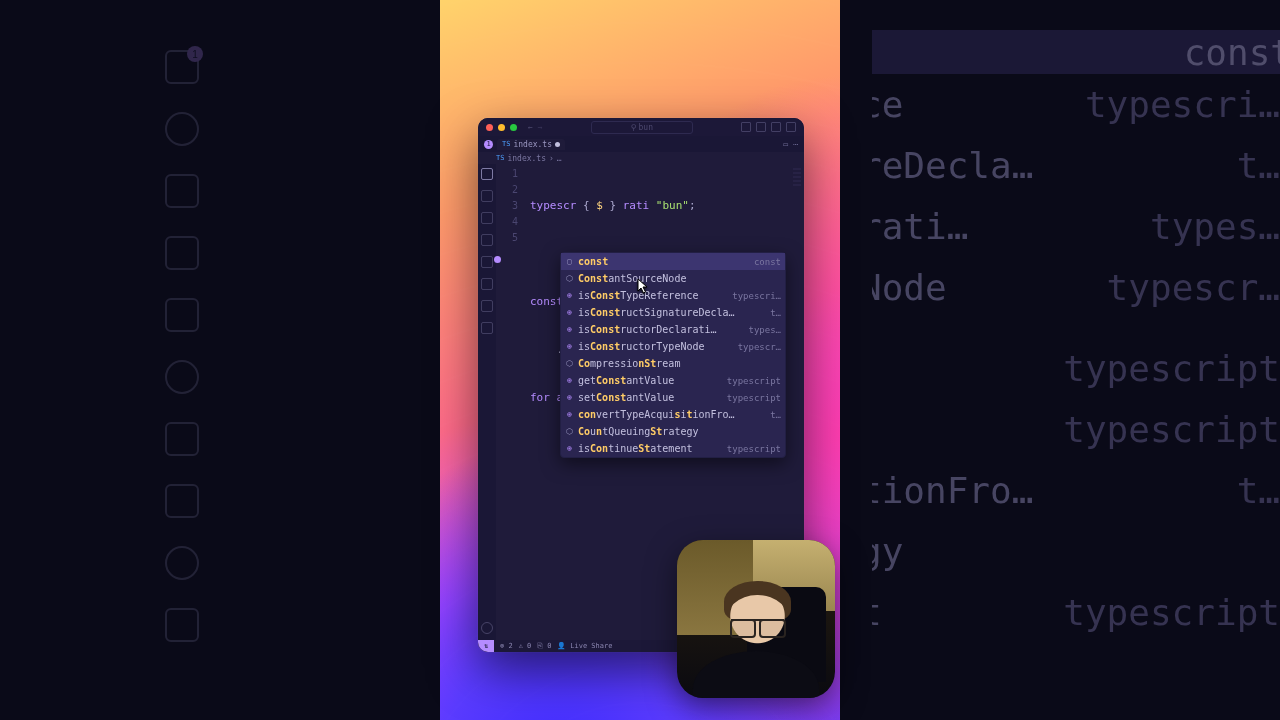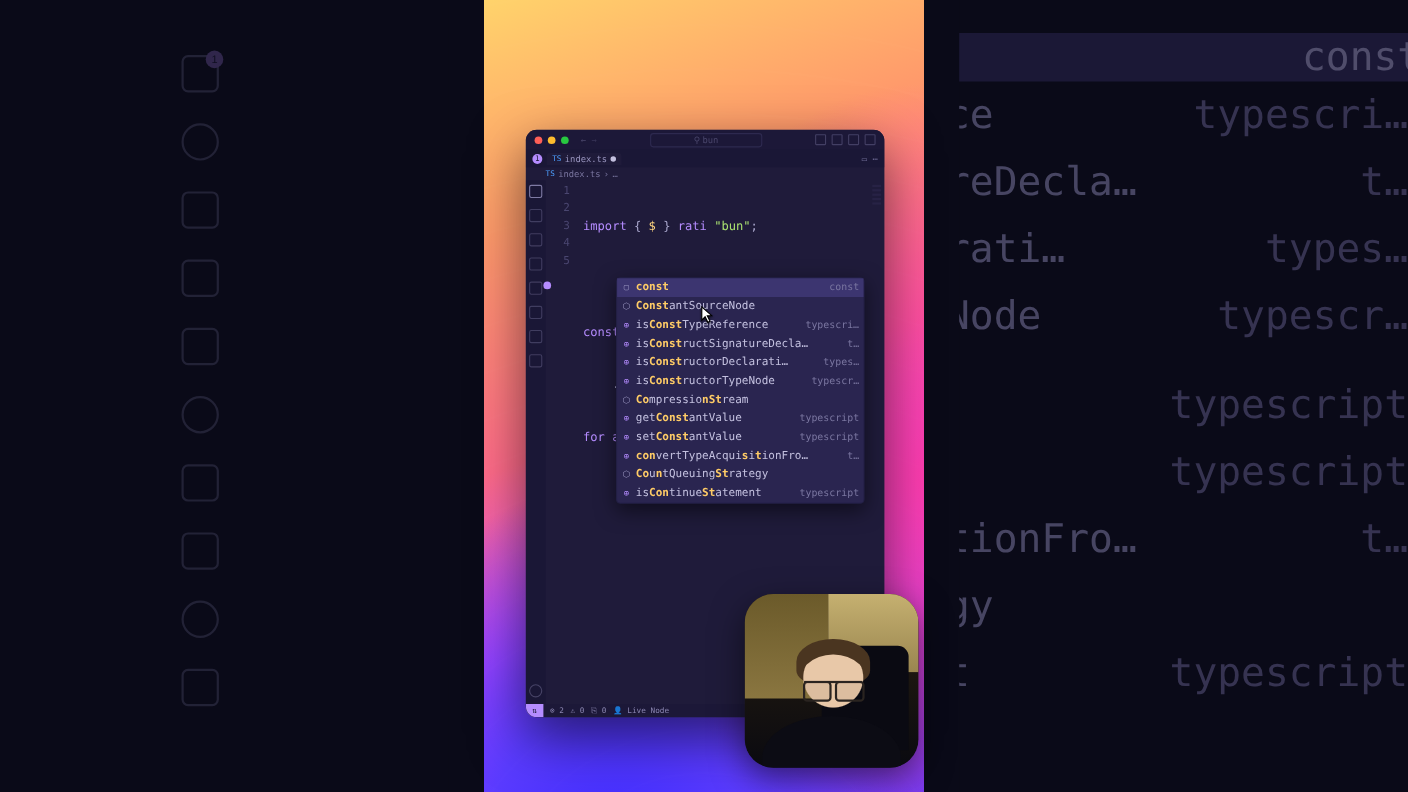--- a/index.html
+++ b/index.html
@@ -251,21 +251,21 @@
 
       <div class="code-area">
         <div class="gutter" id="gutter">
             <div>1</div>
             <div>2</div>
             <div>3</div>
             <div>4</div>
             <div>5</div>
           </div>
         <div class="lines">
-          <div class="l"><span class="kw">import</span><span class="punc"> { </span><span class="id">$</span><span class="punc"> } </span><span class="kw">rati</span> <span class="str">"bun"</span><span class="punc">;</span></div>
+          <div class="l"><span class="kw">typescr</span><span class="punc"> { </span><span class="id">$</span><span class="punc"> } </span><span class="kw">rati</span> <span class="str">"bun"</span><span class="punc">;</span></div>
           <div class="l"></div>
           <div class="l"><span class="kw">const</span><span class="var"> res </span><span class="punc">= </span><span class="id">$</span><span class="templ">`</span><span class="templ">ls ./video/</span><span class="templ">`</span></div>
           <div class="l"><span class="punc">    .</span><span class="fn">lines</span><span class="punc">();</span></div>
           <div class="l"><span class="kw">for</span><span class="kw"> await </span><span class="id">(</span><span class="kw cursor-mark">const</span><span class="id">)</span></div>
         </div>
 
         <div class="minimap">
           <div></div>
             <div></div>
             <div></div>
@@ -333,21 +333,21 @@
             </div>
           </div>
       </div>
     </div>
 
     <div class="statusbar">
       <div class="status-user">⇅</div>
       <span>⊗ <span>2</span></span>
       <span>⚠ <span>0</span></span>
       <span>⎘ <span>0</span></span>
-      <span>👤 <span>Live Node</span></span>
+      <span>👤 <span>Live Share</span></span>
     </div>
   </div>
 
   <div class="act-dot" style="position:absolute;left:490px;top:256px"></div>
 
   <div class="webcam">
     <div class="shelf"></div>
       <div class="shelf2"></div>
       <div class="chair"></div>
     <div class="hair"></div>

